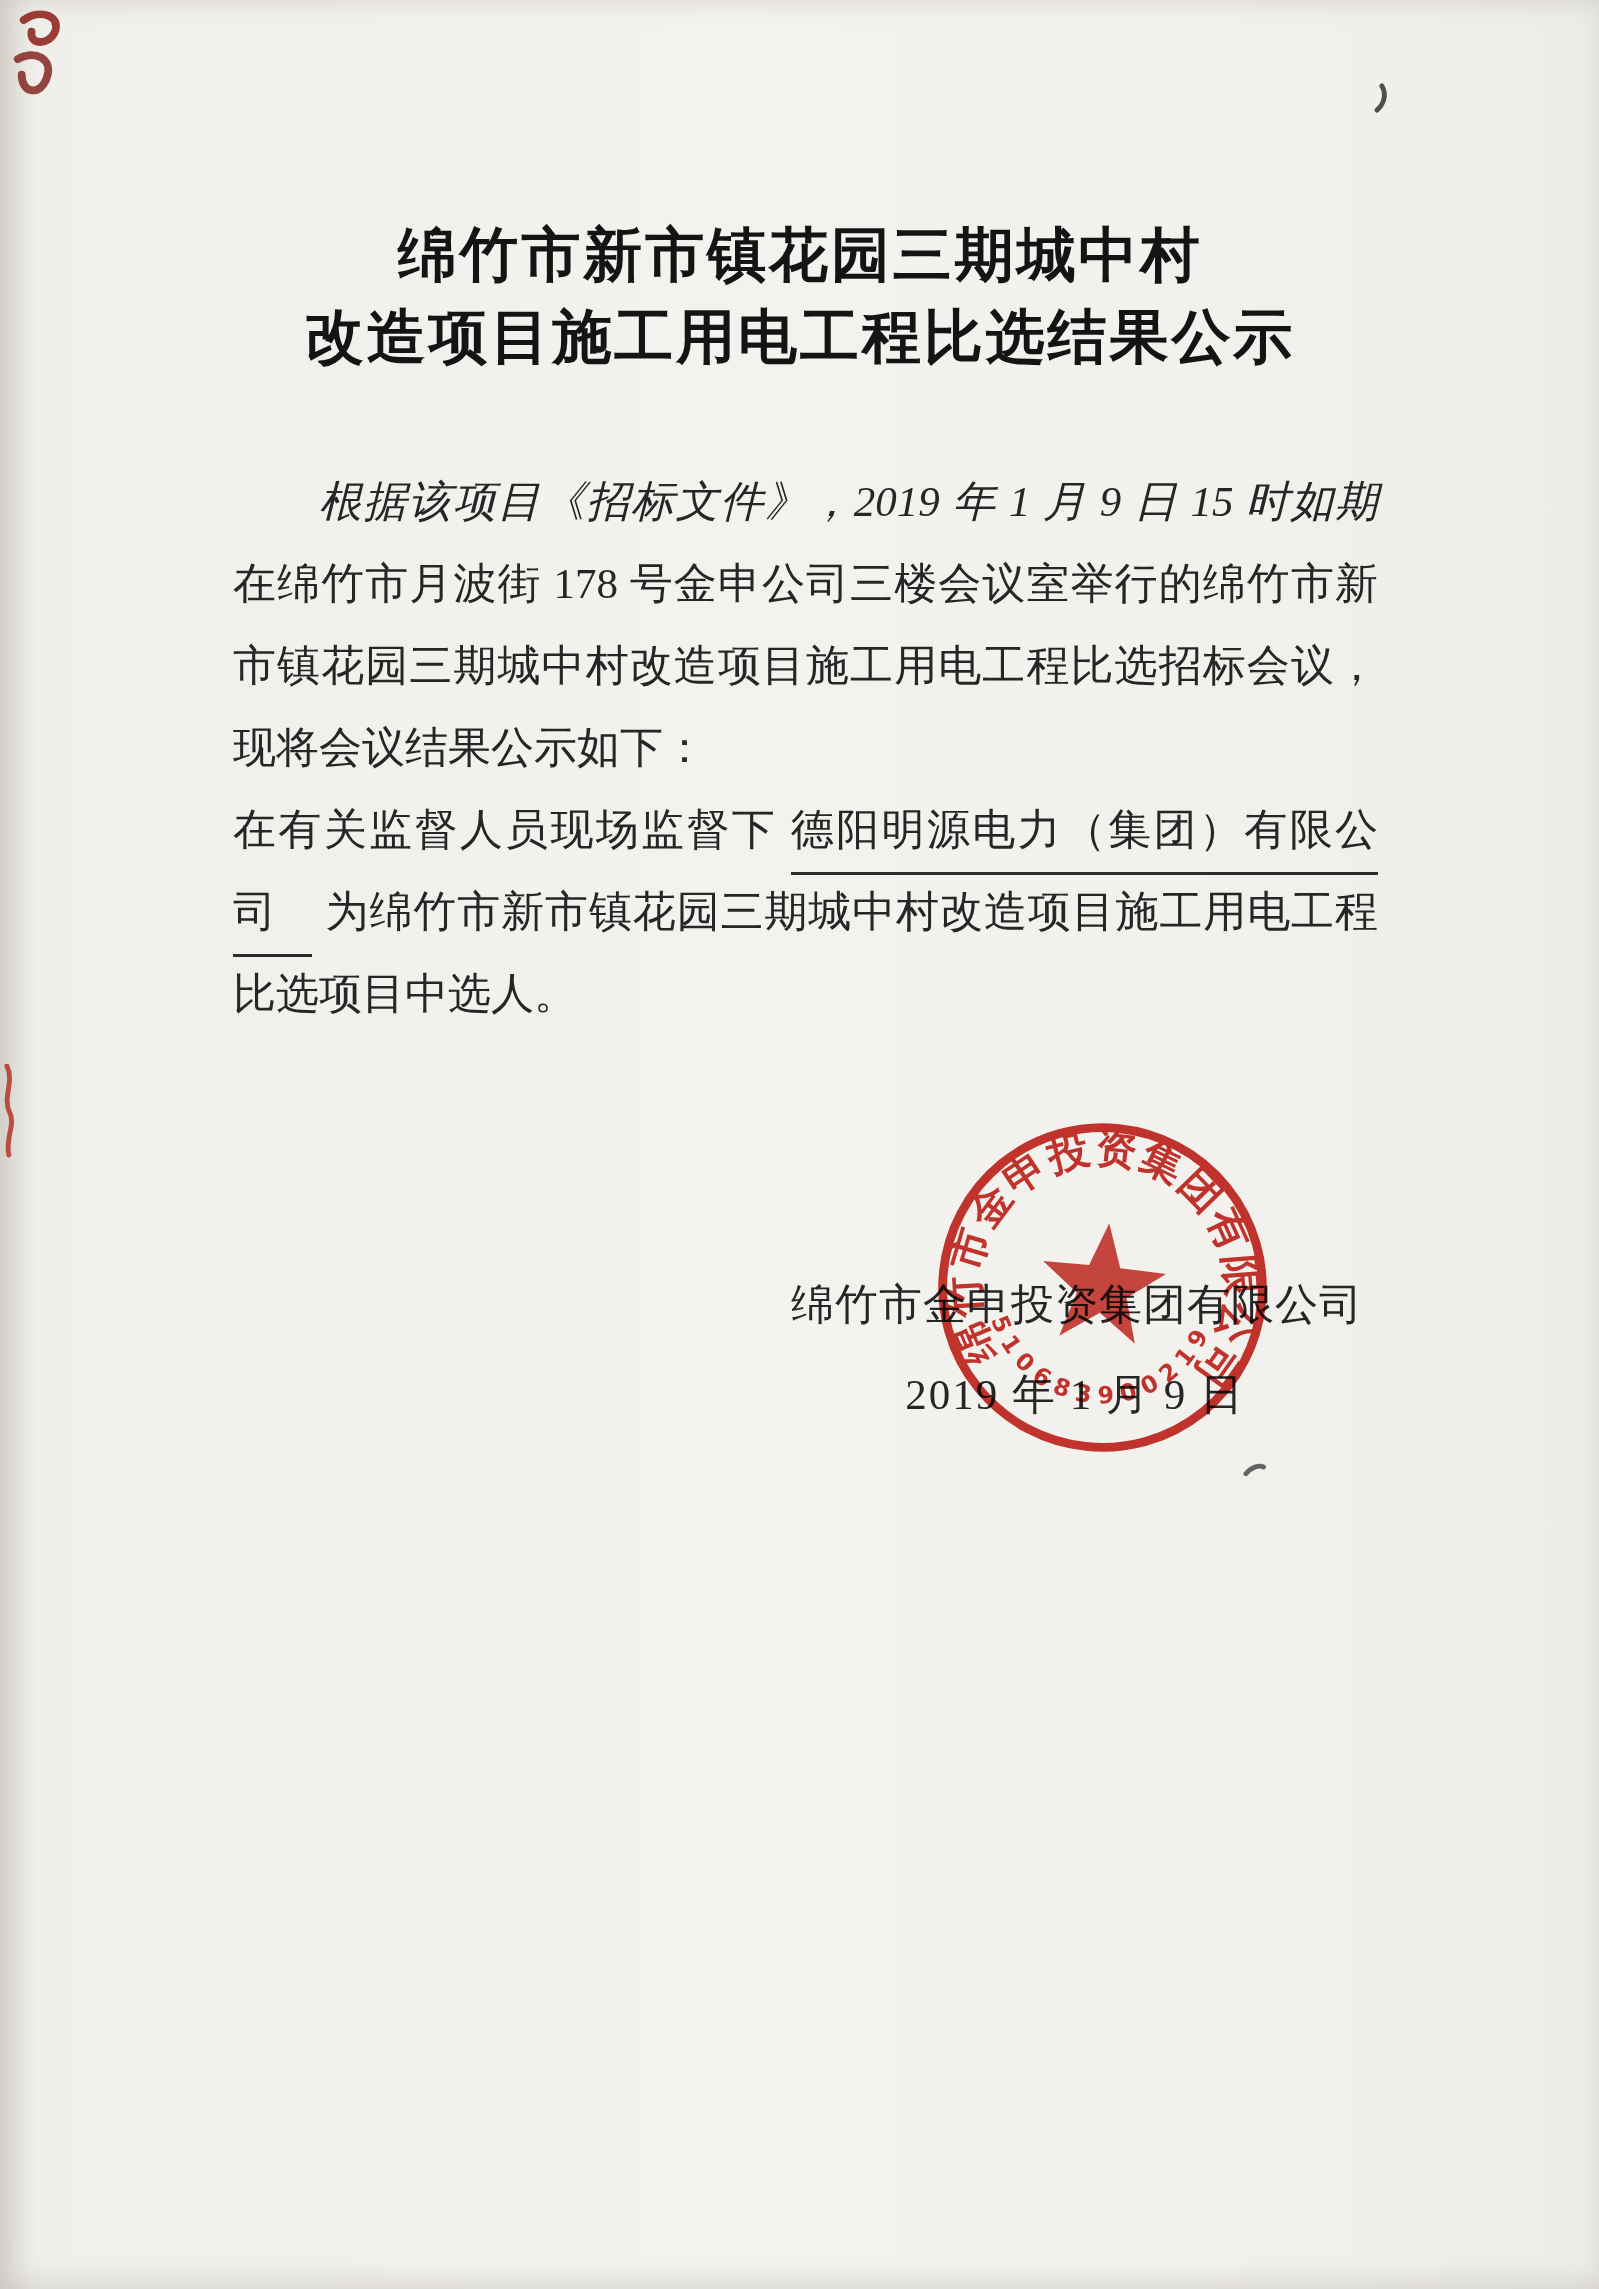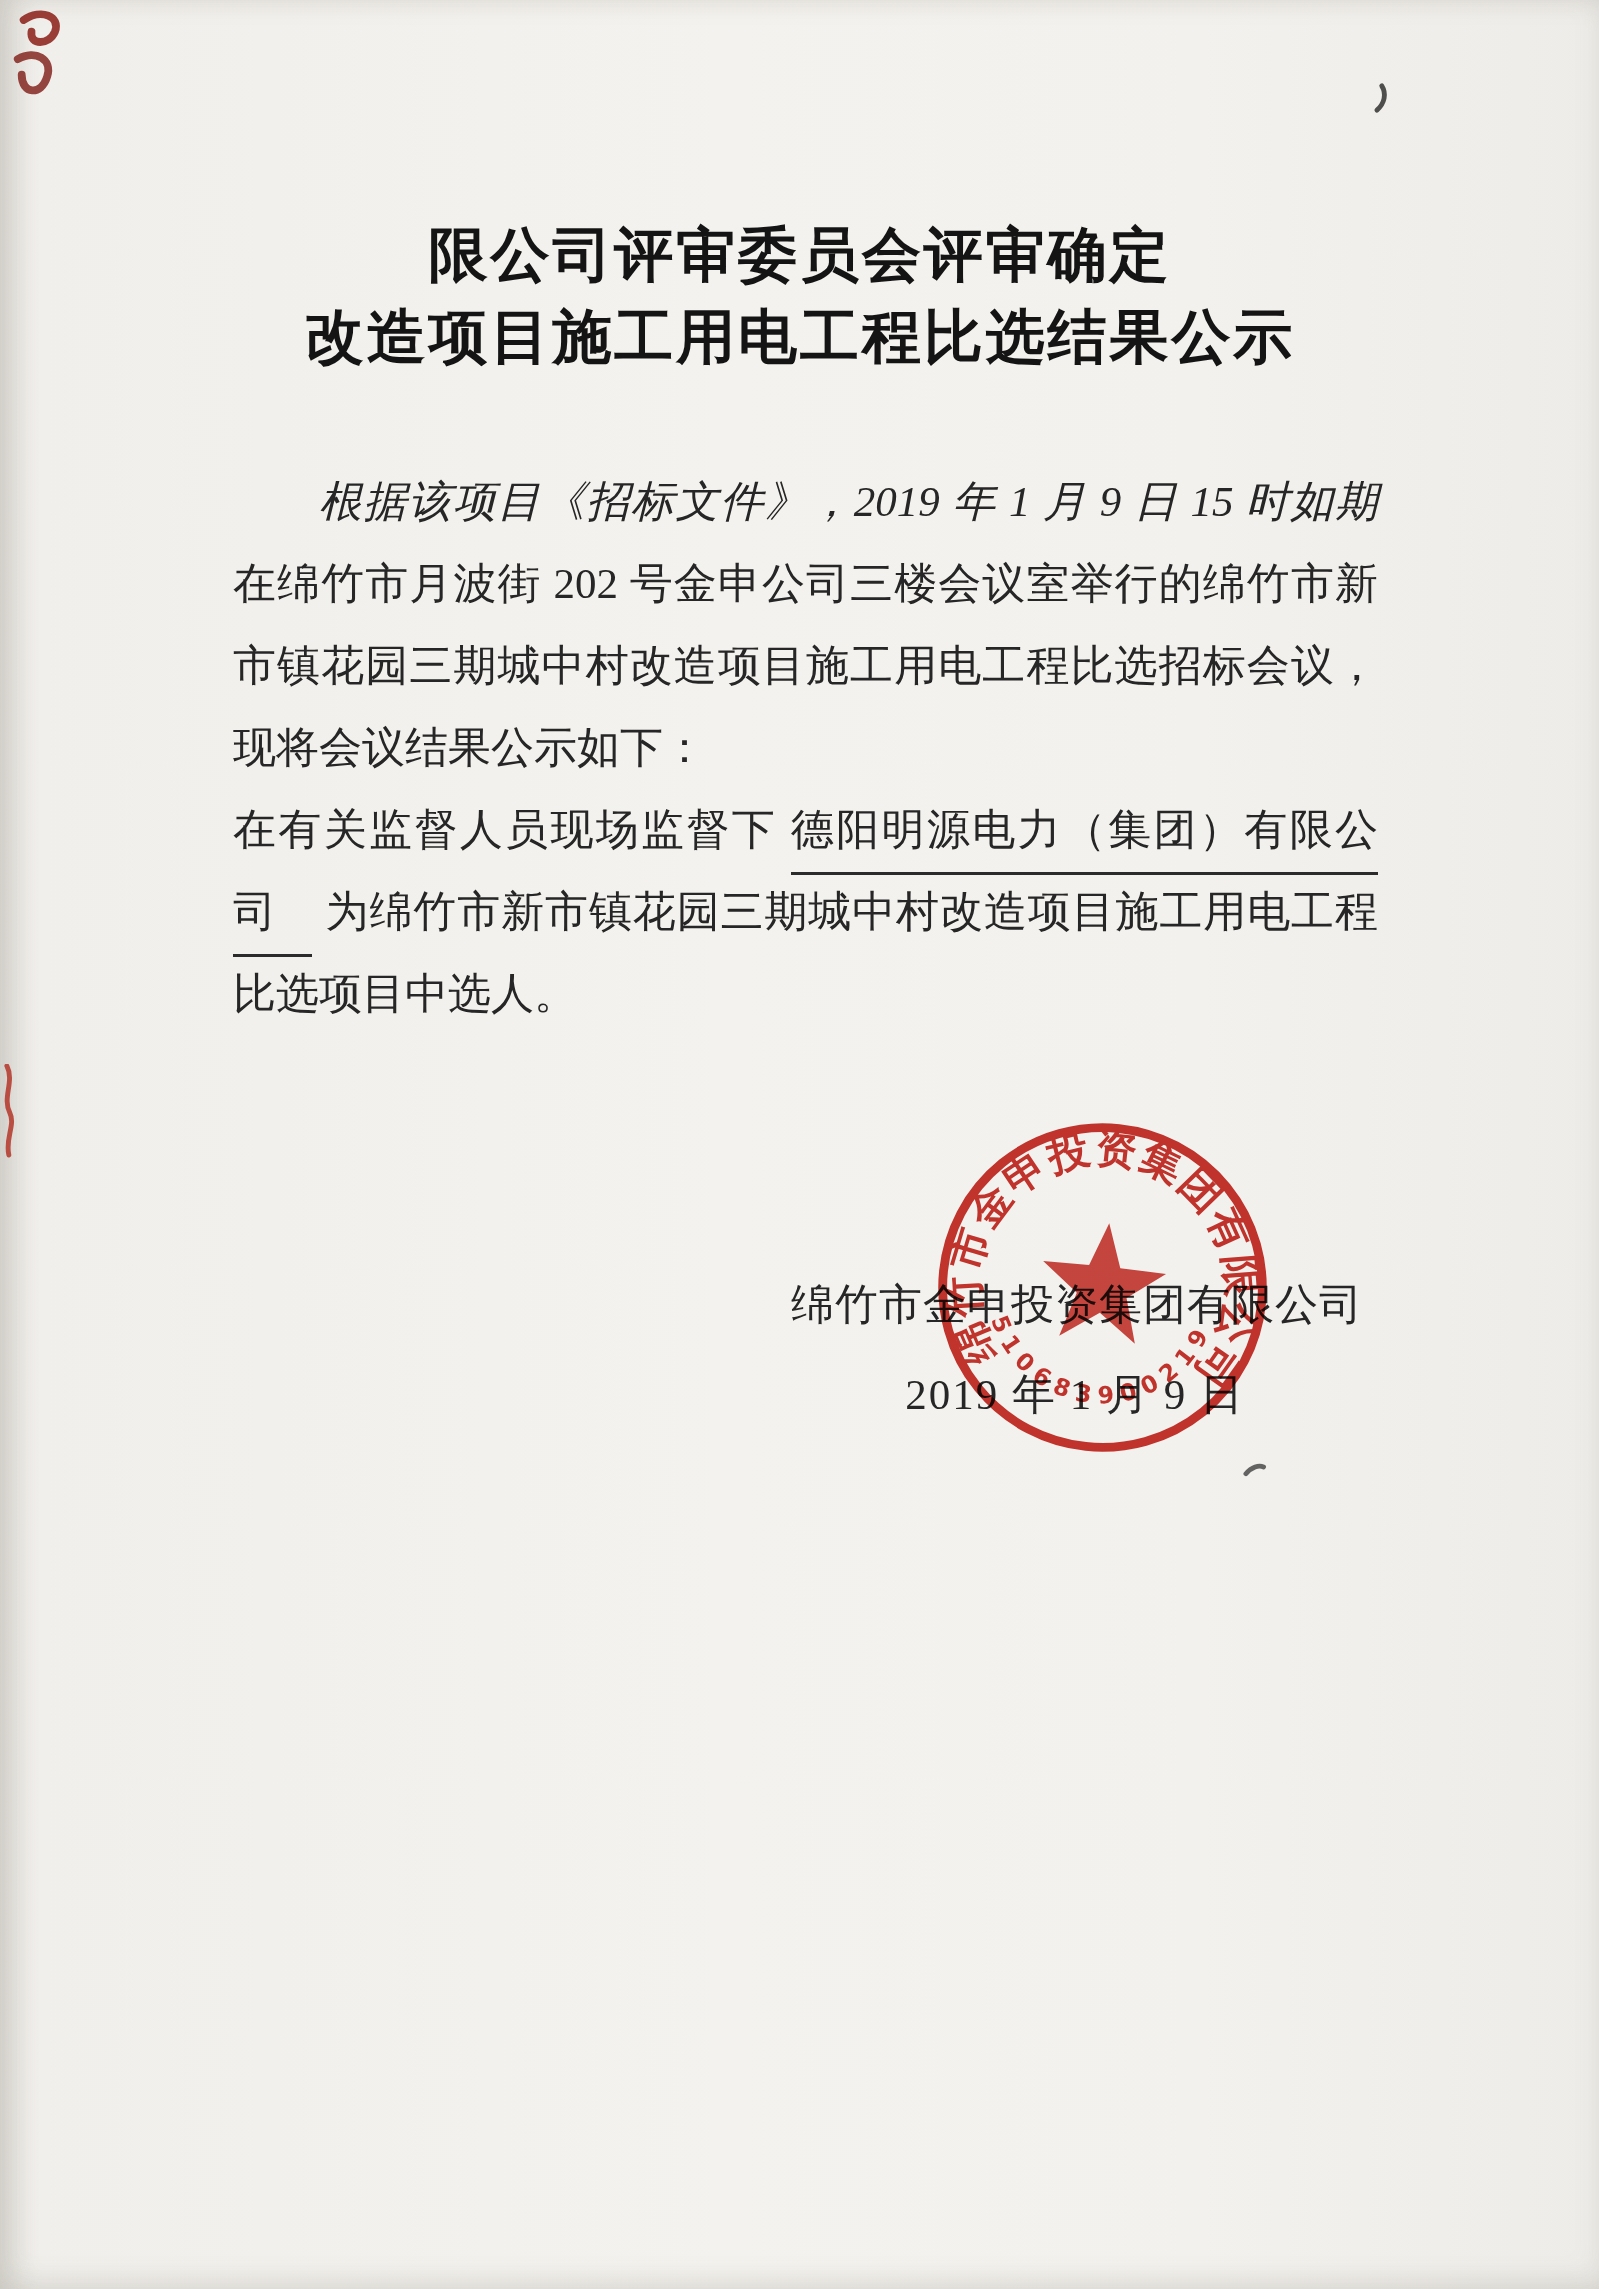--- a/index.html
+++ b/index.html
@@ -93,27 +93,27 @@
 
   <svg class="artifact" style="left:0px; top:1064px;" width="21.6" height="94" viewBox="0 0 22 96">
     <path d="M7,2 C15,18 2,34 10,50 C16,62 5,76 9,93" fill="none" stroke="#b02a1e" stroke-width="5" stroke-linecap="round" opacity="0.8"></path>
   </svg>
 
   <svg class="artifact" style="left:1243px; top:1462px;" width="23.5" height="15.7" viewBox="0 0 24 16">
     <path d="M3,12 C9,5 16,3 21,5" fill="none" stroke="#4a4a4a" stroke-width="5" stroke-linecap="round" opacity="0.85"></path>
   </svg>
 
   <div class="title">
-    <div>限公司评审委员会评审确定</div>
+    <div>绵竹市新市镇花园三期城中村</div>
     <div>改造项目施工用电工程比选结果公示</div>
   </div>
 
   <div class="body-text">
     <div class="line indent">根据该项目《招标文件》，2019 年 1 月 9 日 15 时如期</div>
-    <div class="line">在绵竹市月波街 202 号金申公司三楼会议室举行的绵竹市新</div>
+    <div class="line">在绵竹市月波街 178 号金申公司三楼会议室举行的绵竹市新</div>
     <div class="line">市镇花园三期城中村改造项目施工用电工程比选招标会议，</div>
     <div class="line end">现将会议结果公示如下：</div>
 
     <div class="line"><span>在有关监督人员现场监督下</span><span class="u lead">德阳明源电力（集团）有限公</span></div>
     <div class="line"><span class="u tail">司</span><span>为绵竹市新市镇花园三期城中村改造项目施工用电工程</span></div>
     <div class="line end">比选项目中选人。</div>
   </div>
 
   <div class="signature">绵竹市金申投资集团有限公司</div>
   <div class="date">2019 年 1 月 9 日</div>

